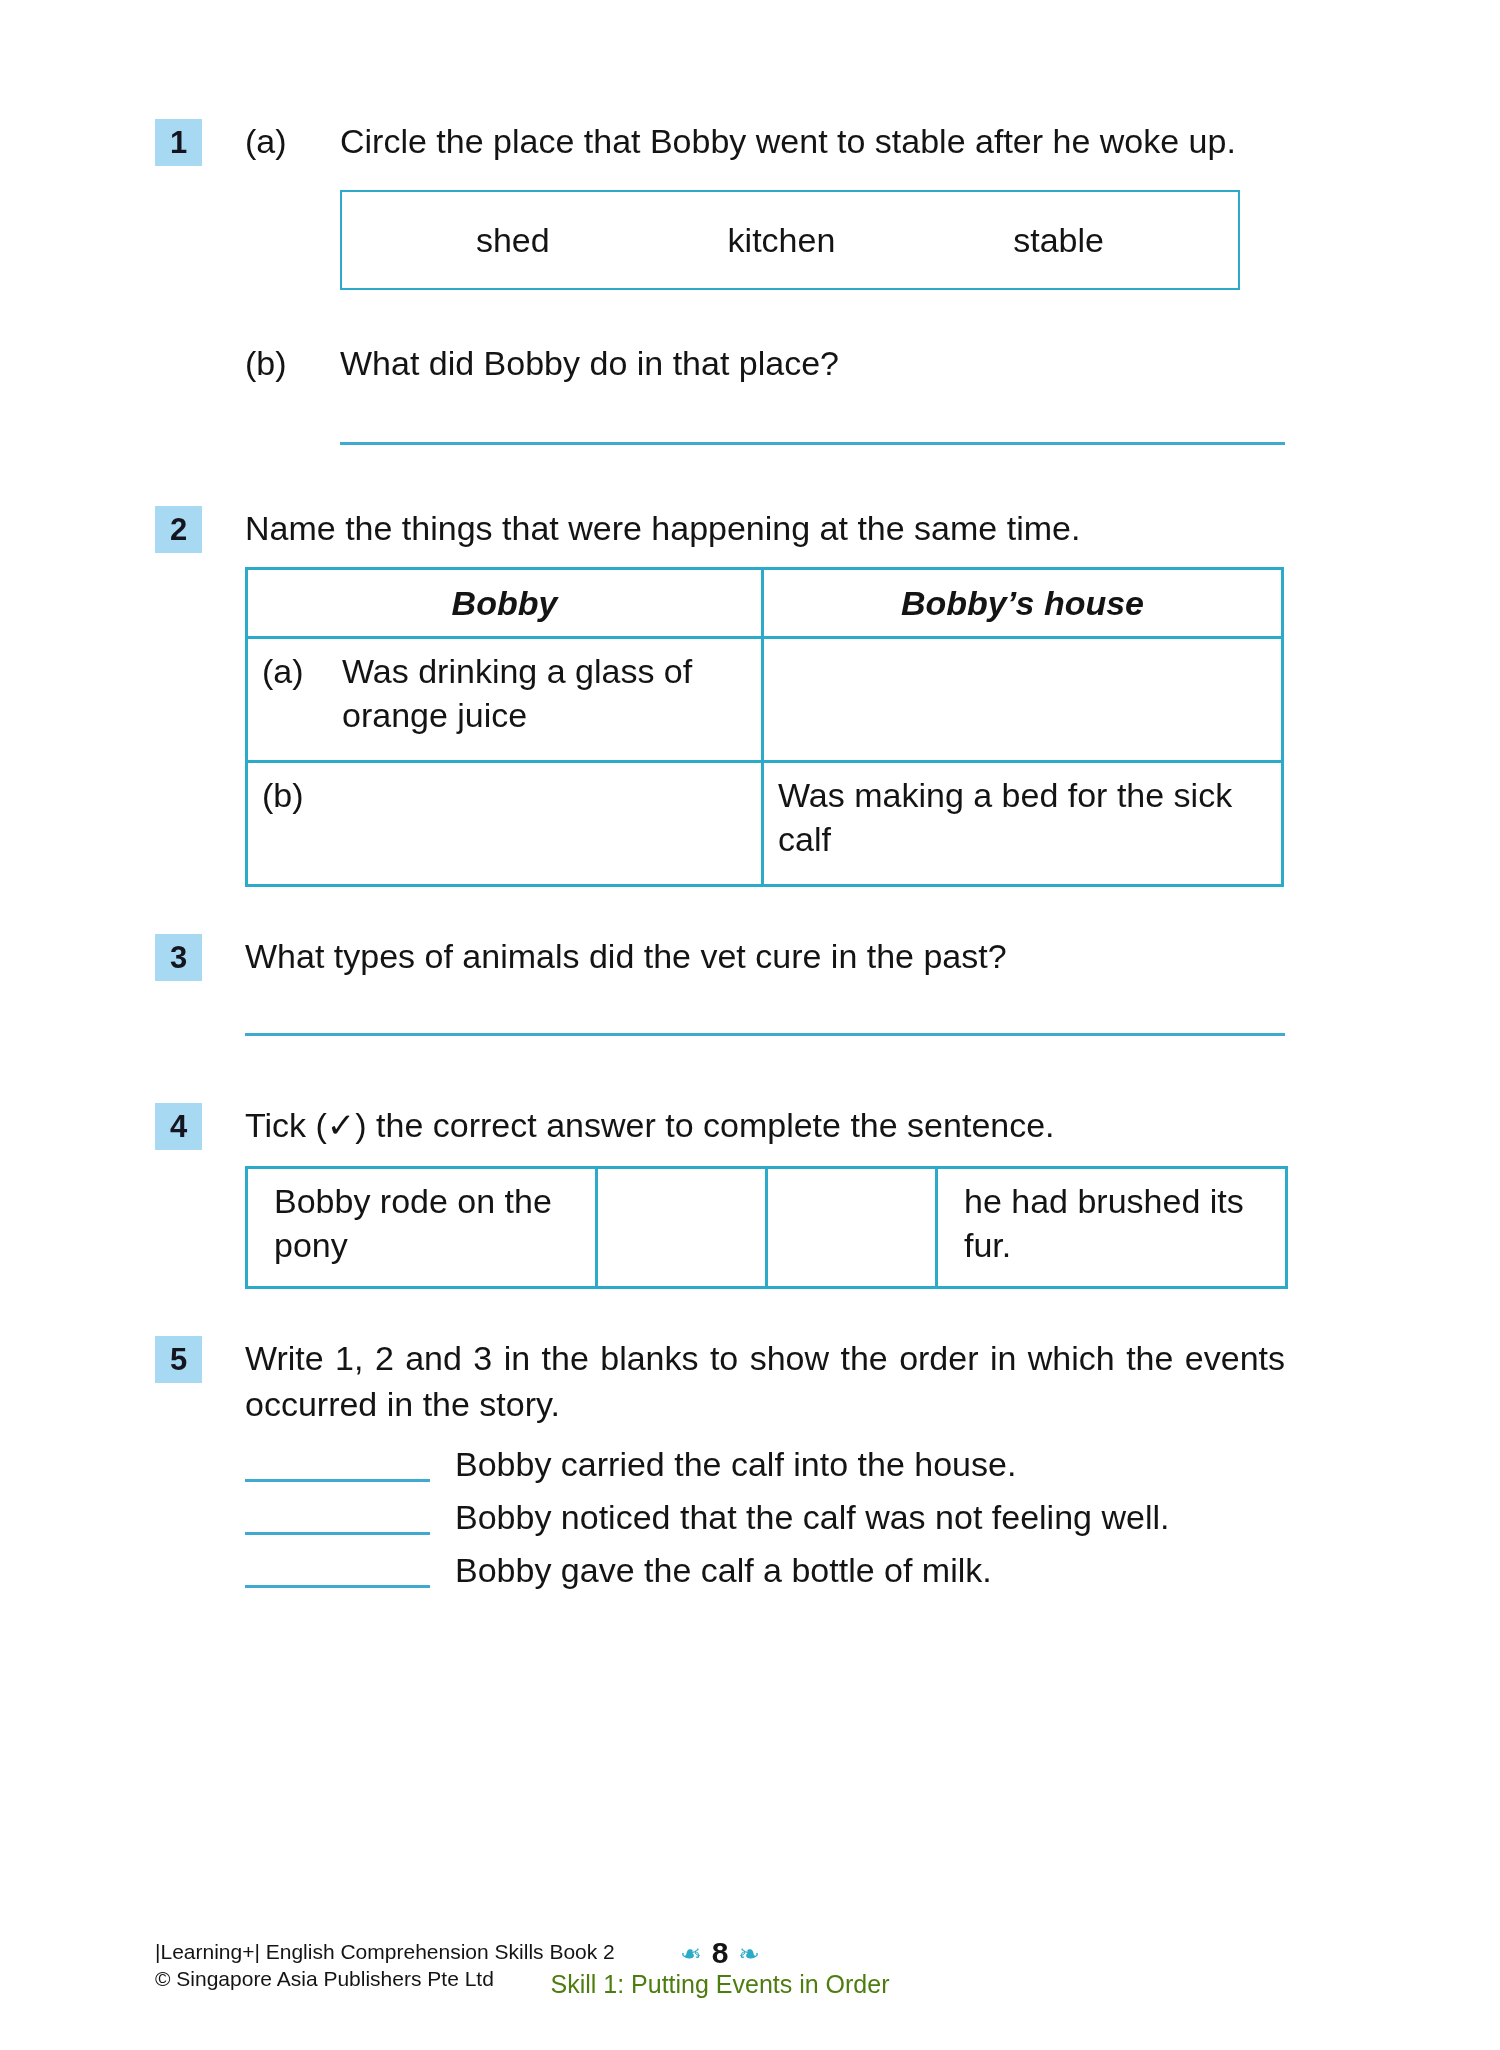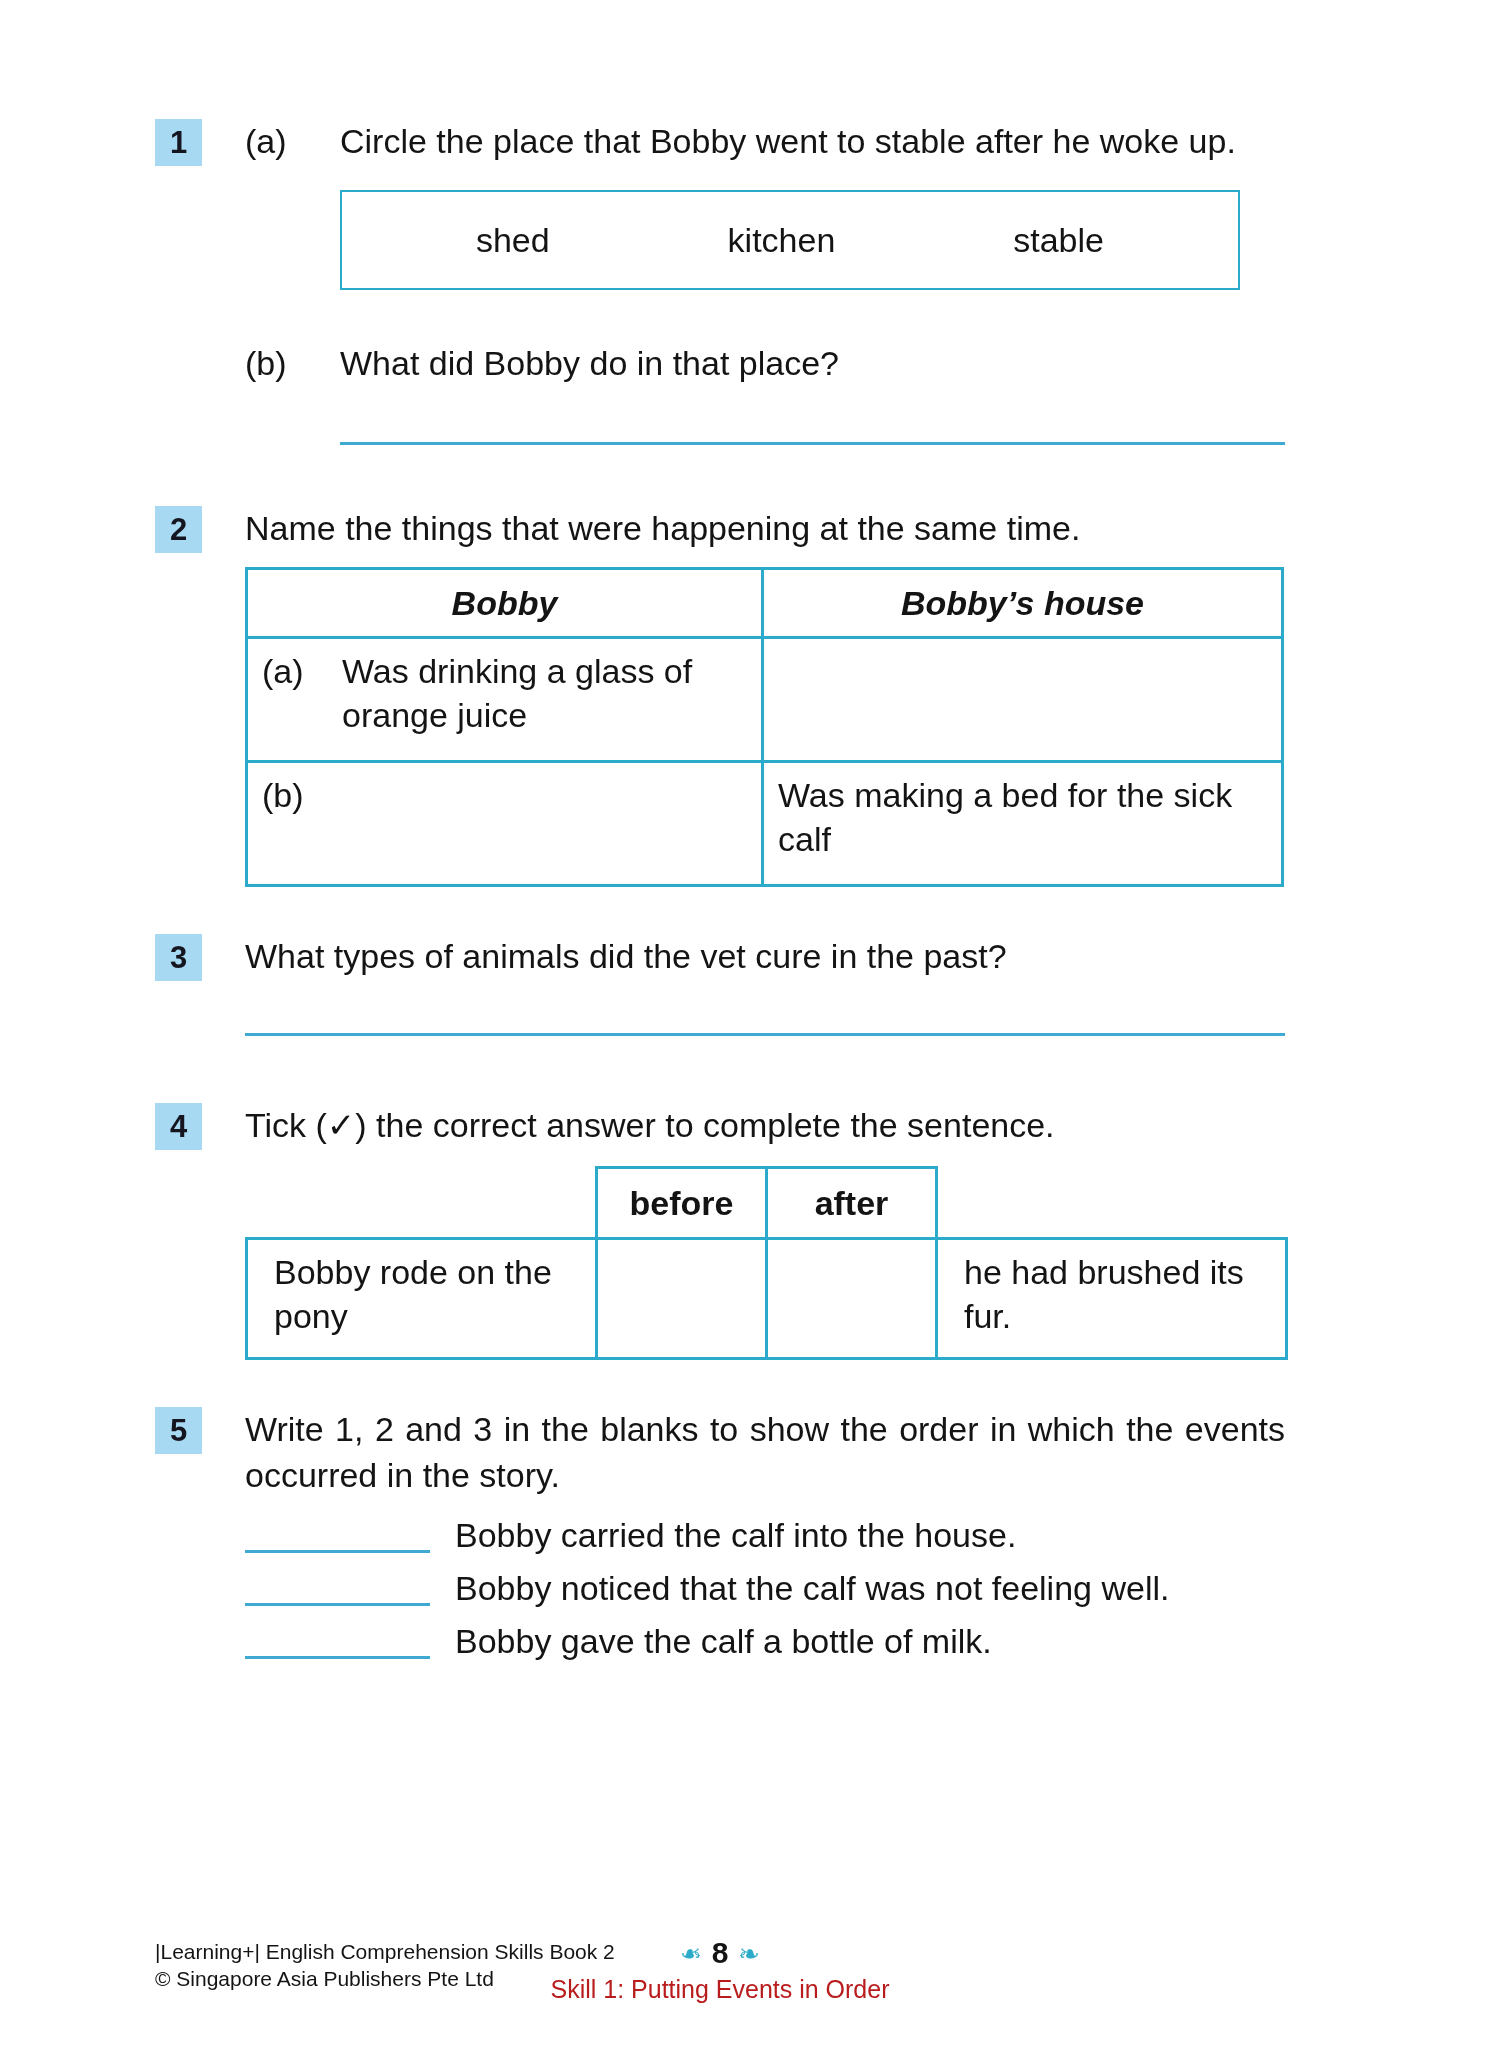--- a/index.html
+++ b/index.html
@@ -51,21 +51,21 @@
   .q5item { display:flex; margin-top:7px; align-items:flex-start; }
   .blank { flex:0 0 185px; height:41px; border-bottom:3px solid #3fa9d2; margin-right:25px; }
   .sent { flex:0 0 815px; text-align:justify; }
 
   .footer { position:absolute; left:155px; right:215px; bottom:44px; height:70px; }
   .f-left { position:absolute; left:0; top:2px; font-size:21px; line-height:27px; color:#141414; }
   .f-center { position:absolute; left:0; right:0; top:0; text-align:center; }
   .f-pageline { font-size:30px; font-weight:700; color:#141414; }
   .ornament { color:#2baac9; font-size:26px; font-weight:400; margin:0 10px; display:inline-block; }
   .ornament.flip { transform:scaleX(-1); }
-  .f-skill { margin-top:5px; font-size:25px; color:#b91c1c; }
+  .f-skill { font-size:25px; color:#4d7c0f; }
 </style>
 </head>
 <body>
 
 <div class="page">
 
   <section class="q">
     <div class="badge">1</div>
     <div class="qbody">
       <div class="subq">
@@ -135,26 +135,20 @@
     <div class="qbody">
       <div>Tick (✓) the correct answer to complete the sentence.</div>
       <table class="t4">
         <colgroup>
             <col style="width:350px">
             <col style="width:170px">
             <col style="width:170px">
             <col style="width:350px">
           </colgroup>
         <tbody>
-            <tr>
-          <td class="nob"></td>
-          <td class="hdr">before</td>
-          <td class="hdr">after</td>
-          <td class="nob"></td>
-        </tr>
         <tr class="main">
           <td>Bobby rode on the pony</td>
           <td></td>
           <td></td>
           <td>he had brushed its fur.</td>
         </tr>
       </tbody>
         </table>
     </div>
   </section>

